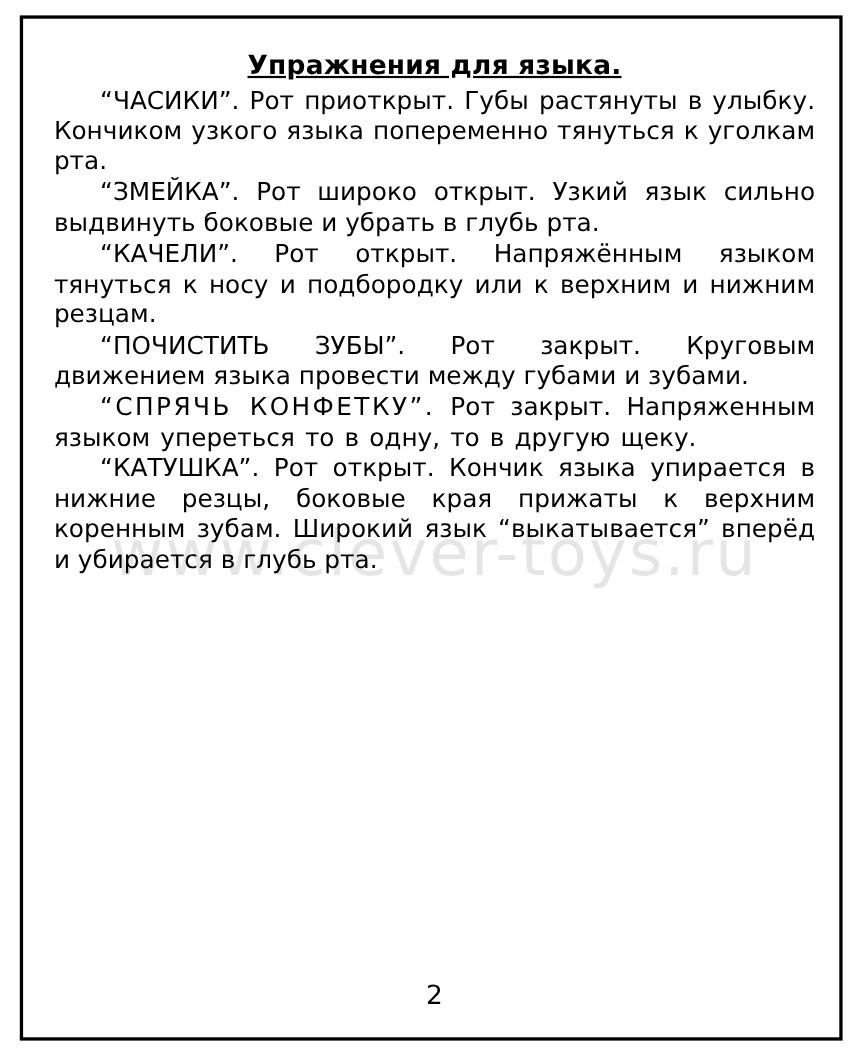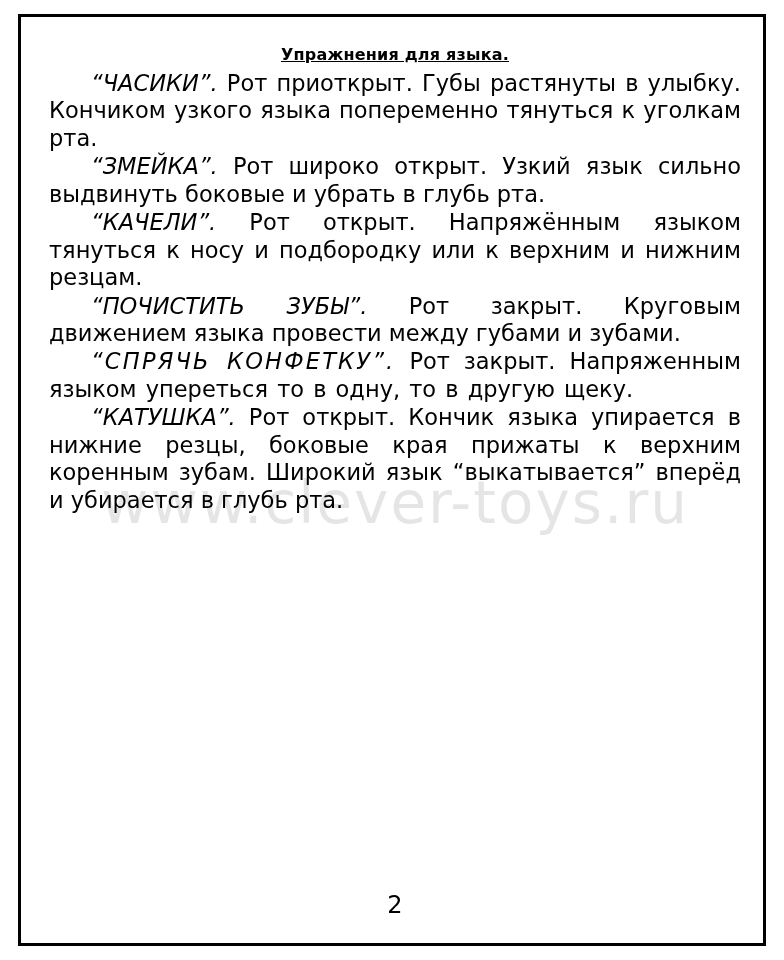--- a/index.html
+++ b/index.html
@@ -30,41 +30,40 @@
 
   .content {
     position: absolute;
     left: 28px;
     top: 28px;
     width: 692px;
   }
 
   .doc-title {
     text-align: center;
-    font-size: 16px;
+    font-size: 24px;
     font-weight: 600;
     text-decoration: underline;
     letter-spacing: 0.2px;
     margin: 0 0 6px 0;
     font-family: "DejaVu Sans", sans-serif;
   }
 
   .para {
     font-size: 22.5px;
     line-height: 1.22;
     text-align: justify;
     text-indent: 42px;
     margin: 0 0 1px 0;
     font-family: "DejaVu Sans", sans-serif;
     hyphens: none;
   }
 
   .para .term {
     letter-spacing: 0px;
-    font-style: italic;
   }
 
   .para.spaced .term {
     letter-spacing: 2.2px;
   }
   .para.spaced {
     word-spacing: 2px;
   }
 
   .watermark {

